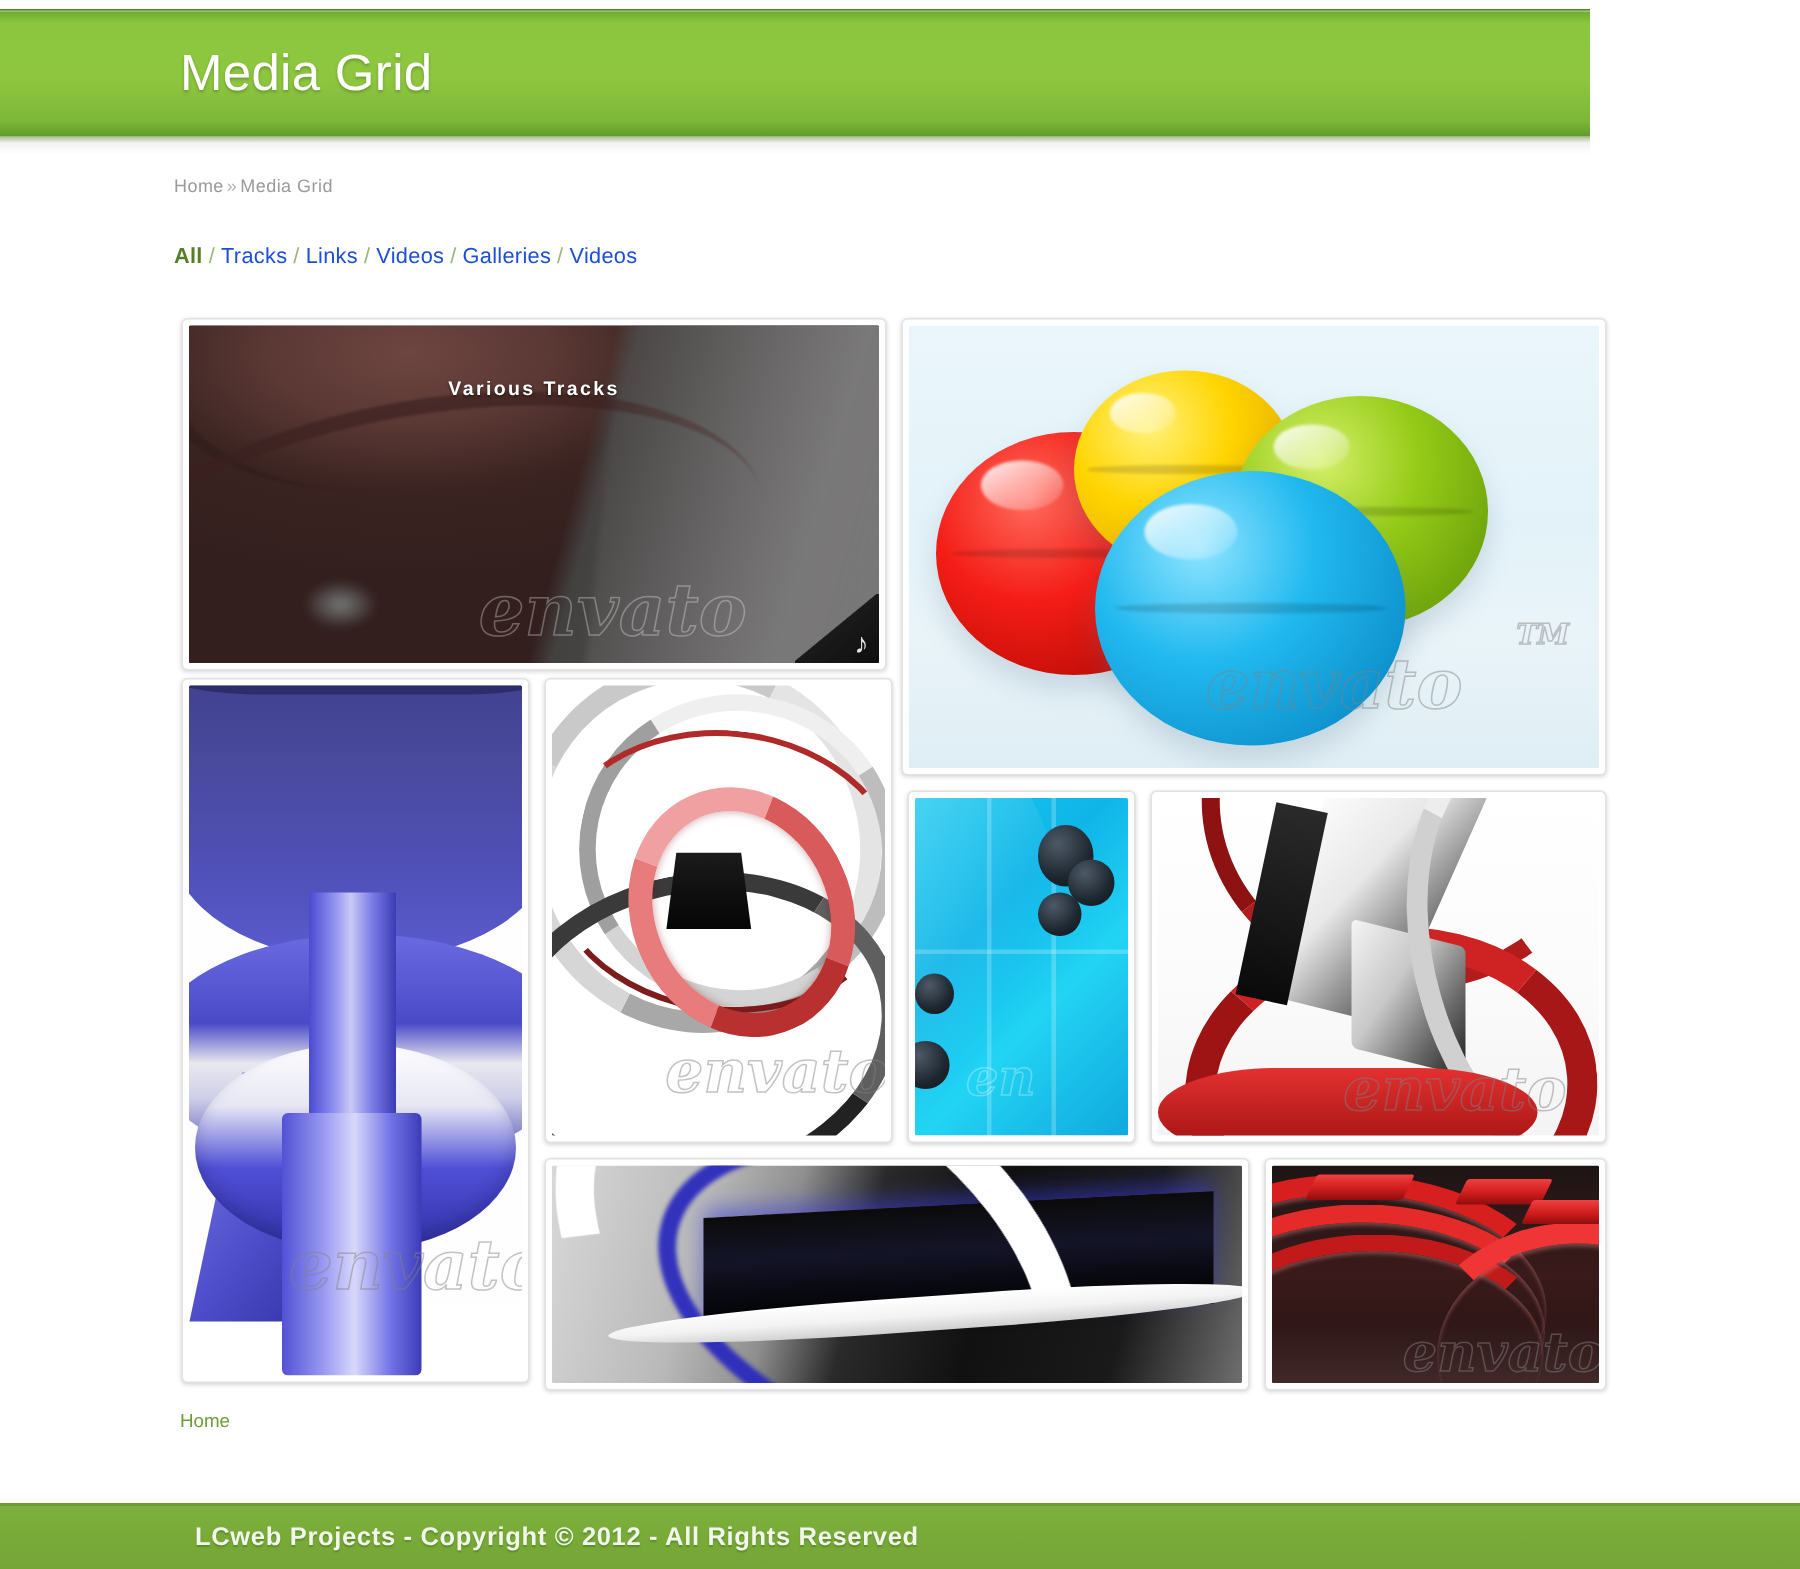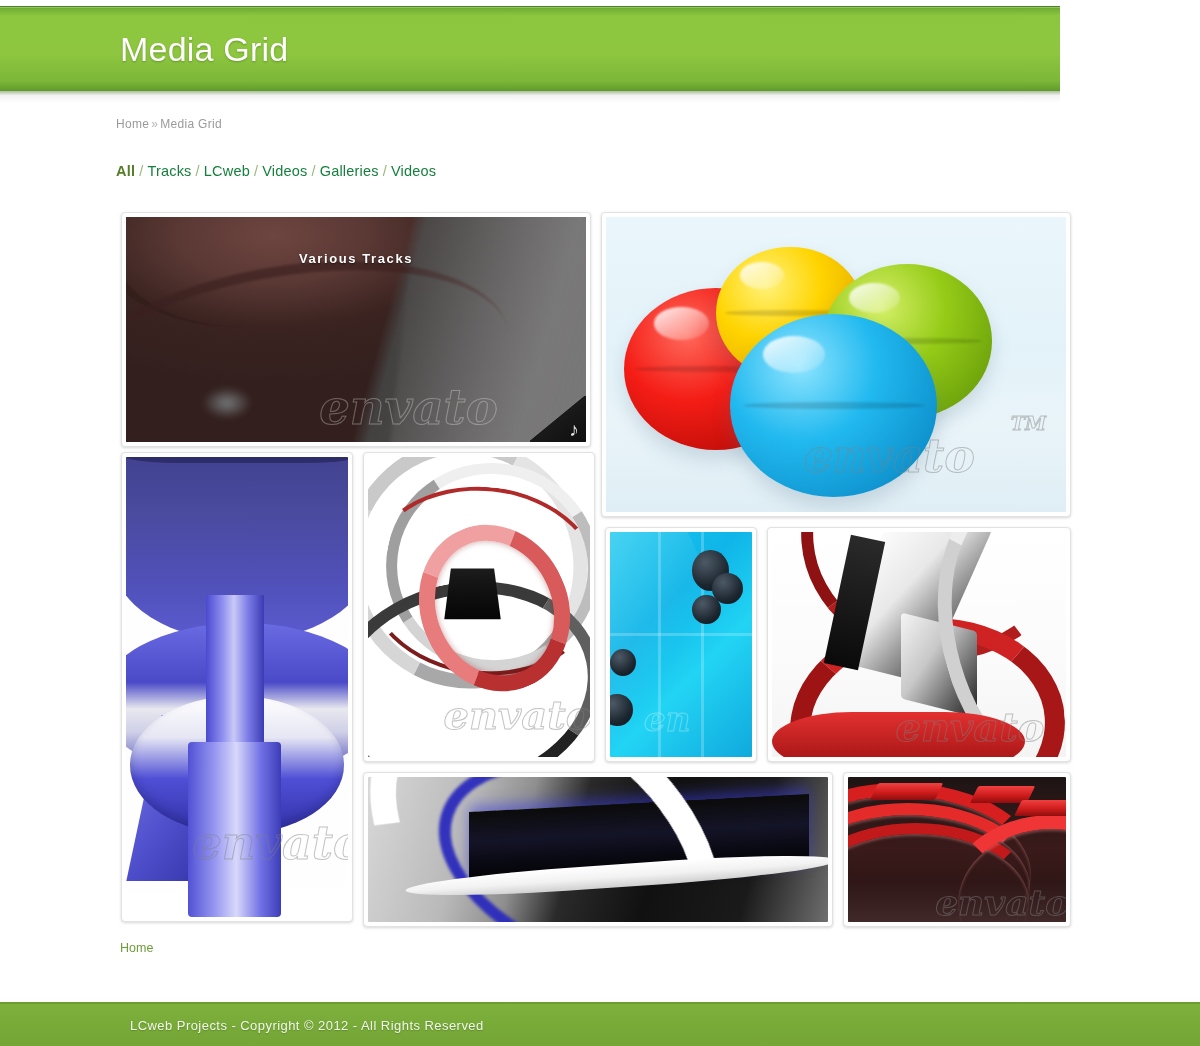--- a/index.html
+++ b/index.html
@@ -93,21 +93,21 @@
   }
 
   
   .filters {
     margin-top: 32px;
     font-size: 14.5px;
     color: #6f9c3a;
     letter-spacing: 0.2px;
   }
   .filters .filter-link {
-    color: #15803d;
+    color: #1d4ed8;
     text-decoration: none;
     cursor: pointer;
   }
   .filters .filter-link.active {
     font-weight: bold;
     color: #567e28;
   }
   .filters .fsep {
     color: #9ab87a;
     padding: 0 4px;
@@ -388,22 +388,22 @@
     width: 1200px;
     height: 42px;
     background: linear-gradient(to bottom, #7db03c 0%, #79ab39 45%, #74a536 100%);
     border-top: 2px solid #6d9c31;
     display: flex;
     align-items: center;
   }
   .footer-text {
     margin-left: 130px;
     color: #f2f7ec;
-    font-size: 13px;
-    font-weight: normal;
+    font-size: 17px;
+    font-weight: bold;
     letter-spacing: 0.45px;
     text-shadow: 0 1px 1px rgba(70,110,30,0.5);
   }
   .footer-gap {
     position: absolute;
     left: 0; bottom: 42px;
     width: 1200px; height: 4px;
     background: #ffffff;
   }
 </style>
@@ -419,21 +419,21 @@
   </div>
   <div class="header-underline"></div>
 
   <div class="content">
 
     <div class="breadcrumb">
       <a href="#">Home</a><span class="sep">»</span><span>Media Grid</span>
     </div>
 
     <div class="filters">
-      <a href="#" class="filter-link active">All</a><span class="fsep">/</span><a href="#" class="filter-link">Tracks</a><span class="fsep">/</span><a href="#" class="filter-link">LCweb</a><span class="fsep">/</span><a href="#" class="filter-link">Videos</a><span class="fsep">/</span><a href="#" class="filter-link">Galleries</a><span class="fsep">/</span><a href="#" class="filter-link">Videos</a>
+      <a href="#" class="filter-link active">All</a><span class="fsep">/</span><a href="#" class="filter-link">Tracks</a><span class="fsep">/</span><a href="#" class="filter-link">Links</a><span class="fsep">/</span><a href="#" class="filter-link">Videos</a><span class="fsep">/</span><a href="#" class="filter-link">Galleries</a><span class="fsep">/</span><a href="#" class="filter-link">Videos</a>
     </div>
 
     <div class="media-grid">
 
       <div class="tile" style="left:5px; top:15px; width:470px; height:235px;">
         <div class="tile-inner">
           <div class="art art-tracks">
             <div class="ring1"></div>
             <div class="ring2"></div>
             <div class="sheen"></div>

